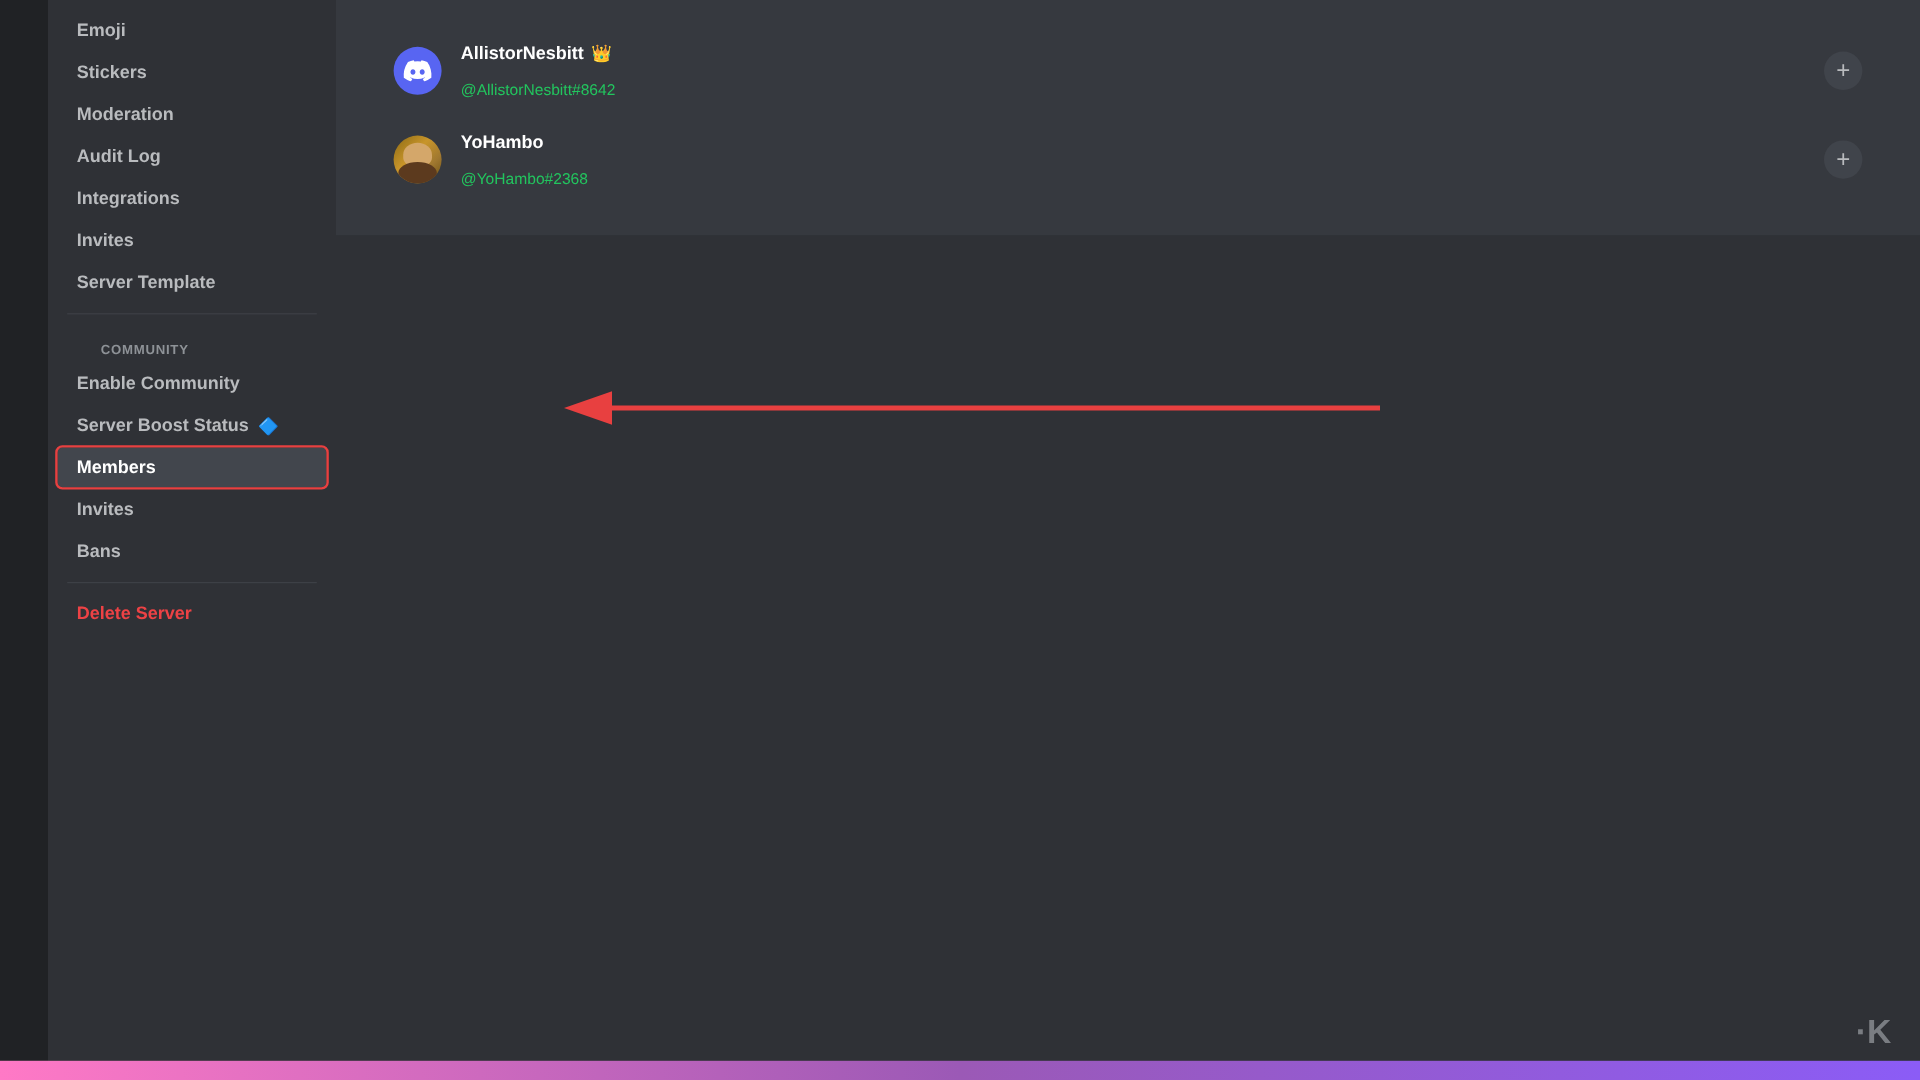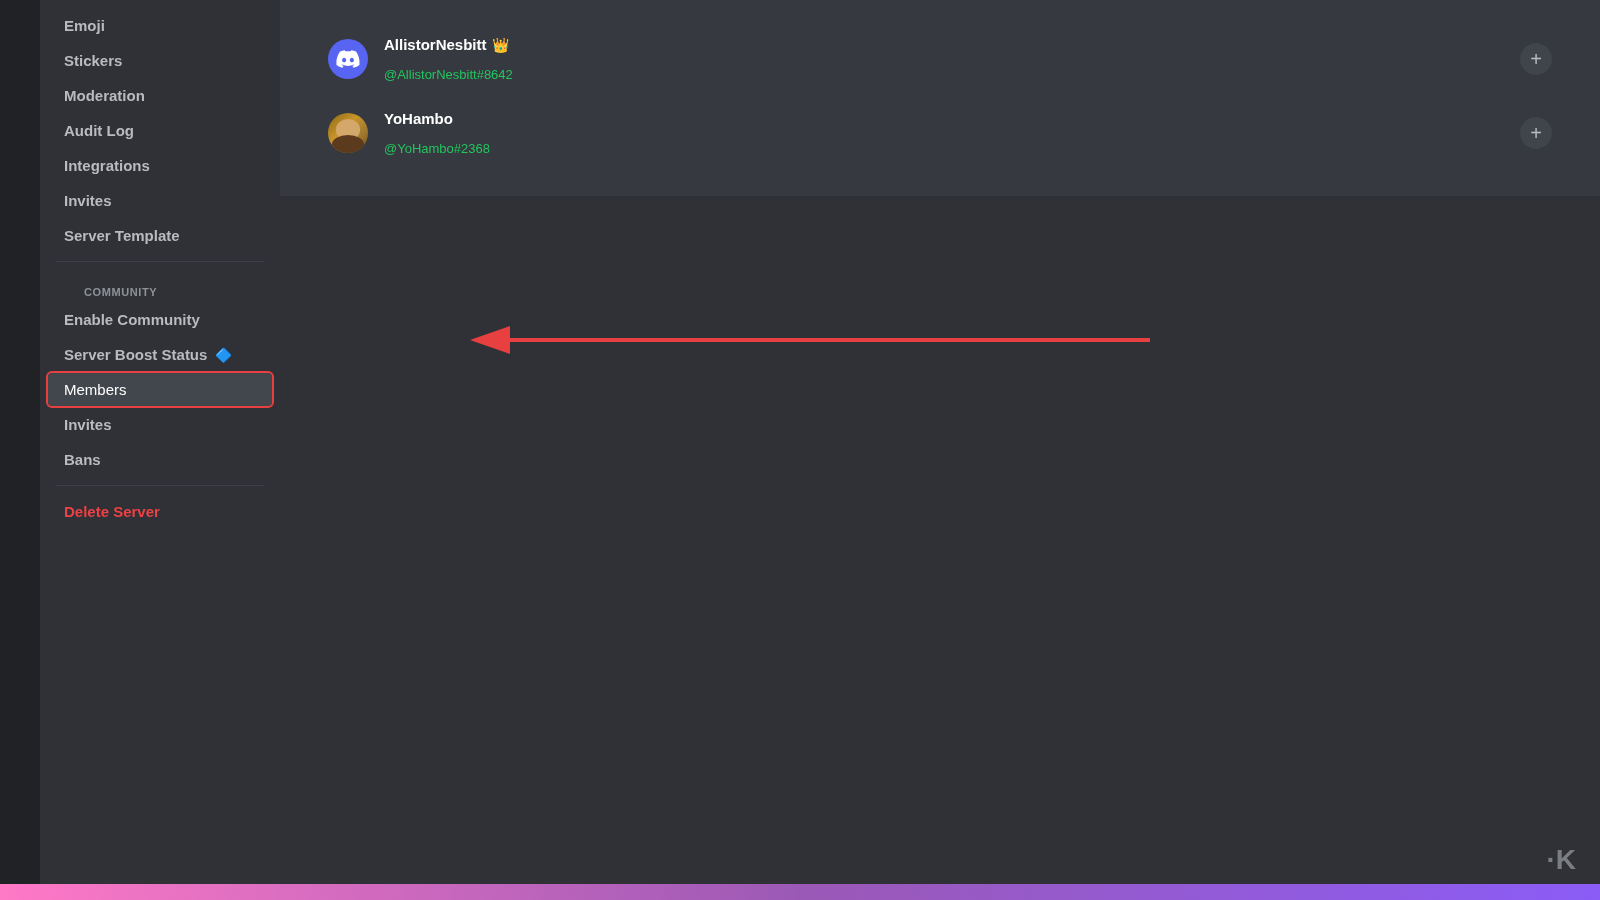--- a/index.html
+++ b/index.html
@@ -47,21 +47,21 @@
       cursor: pointer;
       border-radius: 4px;
       margin: 1px 8px;
       transition: background 0.1s;
       font-weight: bold;
     }
 
     .sidebar-item.active-highlighted {
       background: #42464d;
       color: #ffffff;
-      font-weight: 400;
+      font-weight: 700;
       outline: 2px solid #e84040;
       outline-offset: 0px;
     }
 
     .sidebar-section-label {
       font-size: 11px;
       font-weight: 700;
       color: #8e9297;
       text-transform: uppercase;
       letter-spacing: 0.6px;
@@ -118,21 +118,21 @@
 
     .user-info {
       flex: 1;
     }
 
     .user-name {
       color: #ffffff;
       font-size: 15px;
       font-weight: 600;
       display: flex;
-      align-items: center;
+      align-items: flex-start;
       gap: 6px;
     }
 
     .crown-icon {
       color: #f0b132;
       font-size: 14px;
     }
 
     .user-tag {
       color: #22c55e;

